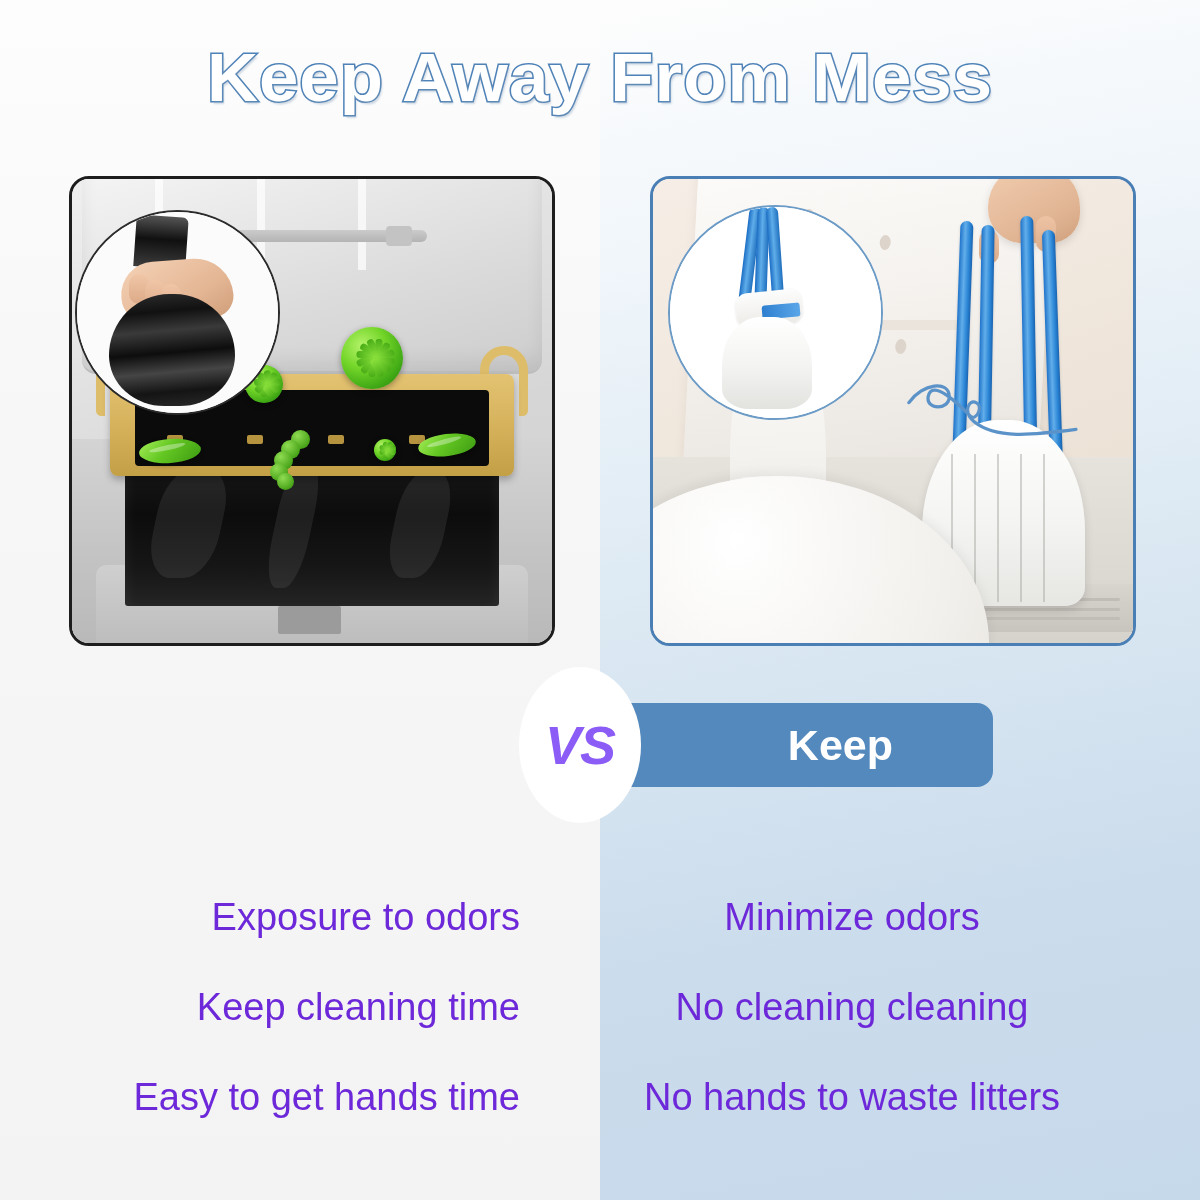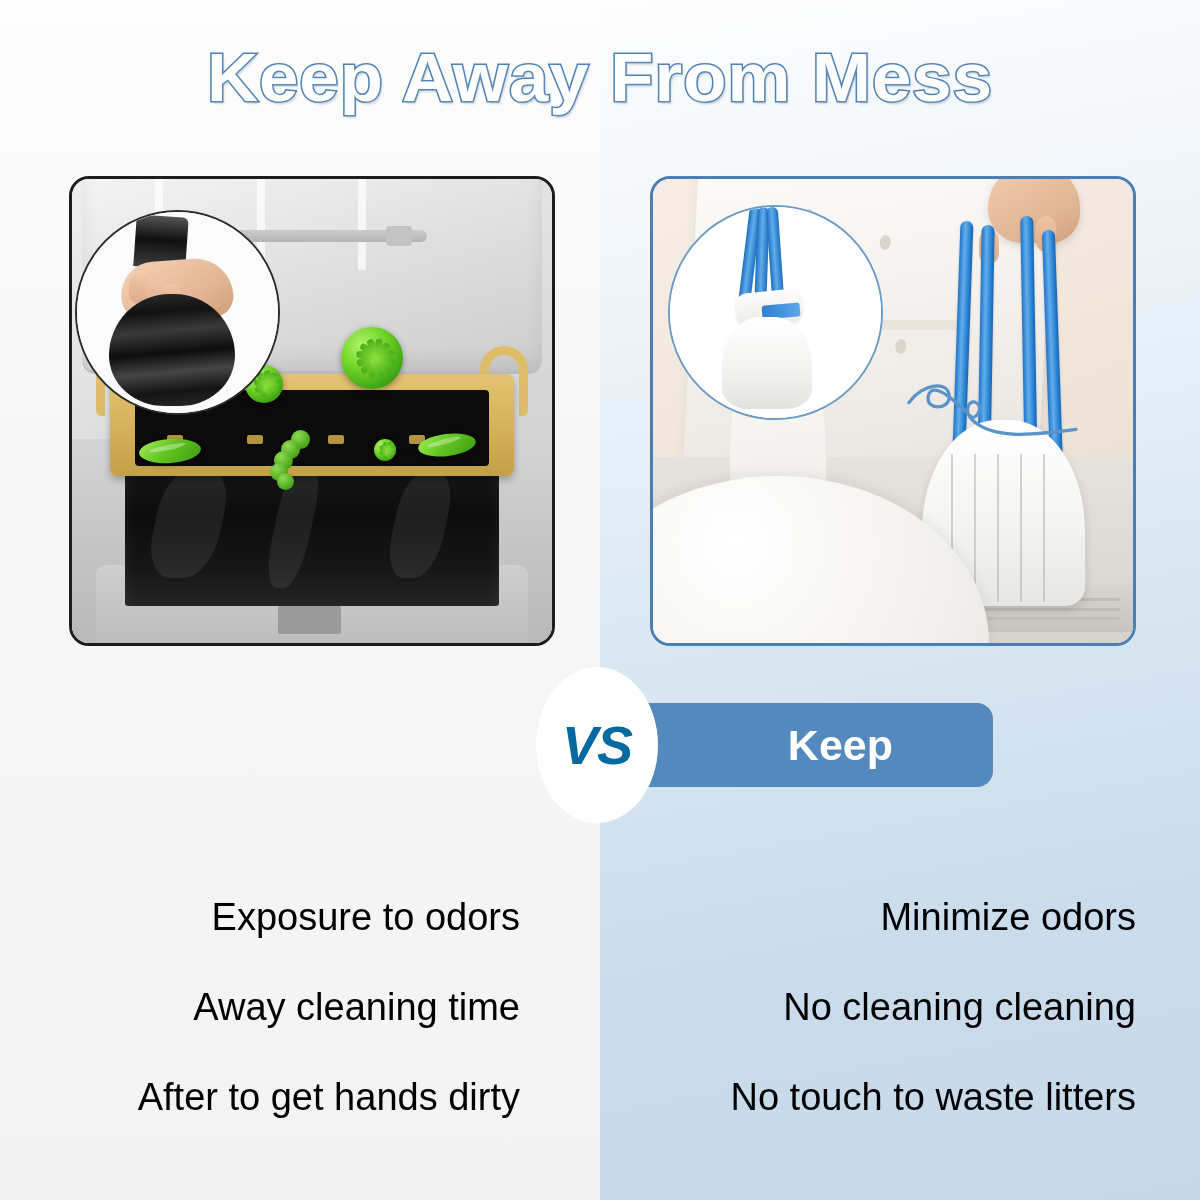--- a/index.html
+++ b/index.html
@@ -181,33 +181,33 @@
   .pill {
     position:absolute; top:0; height:84px; border-radius:16px;
     display:flex; align-items:center;
     color:#ffffff; font-size:43px; font-weight:bold;
   }
   #pill-before { left:207px; width:418px; background:#9a9a9a;
                  justify-content:flex-start; padding-left:95px; }
   #pill-after  { left:575px; width:418px; background:#5389bd;
                  justify-content:flex-end; padding-right:100px; }
   #vs-badge {
-    position:absolute; left:536px; top:-36px; width:122px; height:156px;
+    position:absolute; left:519px; top:-36px; width:122px; height:156px;
     background:#ffffff; border-radius:50%;
     display:flex; align-items:center; justify-content:center;
-    color:#0369a1; font-size:54px; font-weight:bold; font-style:italic;
+    color:#8b5cf6; font-size:54px; font-weight:bold; font-style:italic;
     letter-spacing:-1px; z-index:2;
   }
 
   
   #rows { position:absolute; left:0; top:860px; width:1200px; z-index:6; }
   .row { display:flex; width:1200px; height:90px; align-items:center; }
-  .cell { width:568px; font-size:38px; color:#000000;margin-top:24px; }
+  .cell { width:568px; font-size:38px; color:#6d28d9;margin-top:24px; }
   .cell.left  { text-align:right; padding-right:48px; }
-  .cell.right { text-align:right;  }
+  .cell.right { text-align:center;  }
 </style>
 </head>
 <body>
 
 <div id="bg-left"></div>
 <div id="bg-right"></div>
 
 <div id="title-wrap">
   <span id="title-text">Keep Away From Mess</span>
 </div>
@@ -378,20 +378,20 @@
     <span>VS</span>
   </div>
 </div>
 
 <div id="rows">
   <div class="row">
     <div class="cell left">Exposure to odors</div>
     <div class="cell right">Minimize odors</div>
   </div>
   <div class="row">
-    <div class="cell left">Away cleaning time</div>
+    <div class="cell left">Keep cleaning time</div>
     <div class="cell right">No cleaning cleaning</div>
   </div>
   <div class="row">
-    <div class="cell left">After to get hands dirty</div>
-    <div class="cell right">No touch to waste litters</div>
+    <div class="cell left">Easy to get hands time</div>
+    <div class="cell right">No hands to waste litters</div>
   </div>
 </div>
 
 </body></html>

